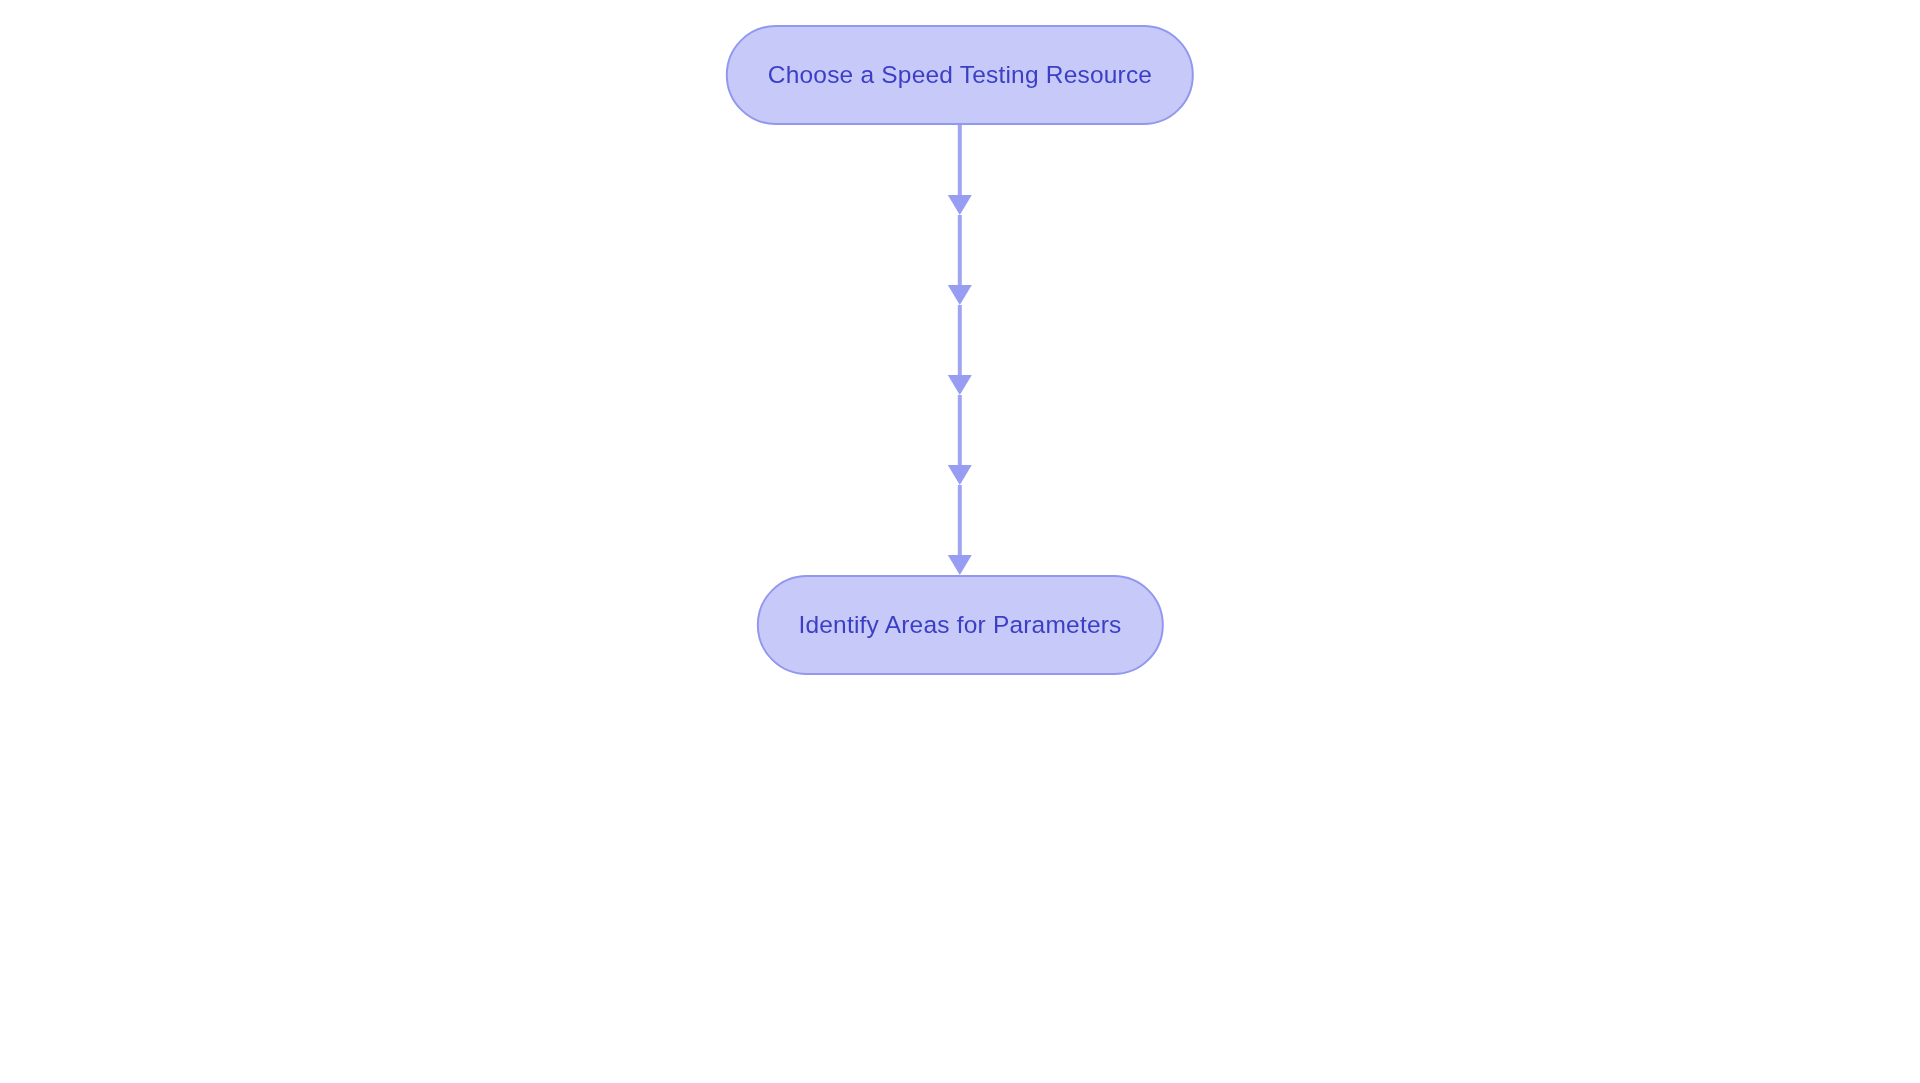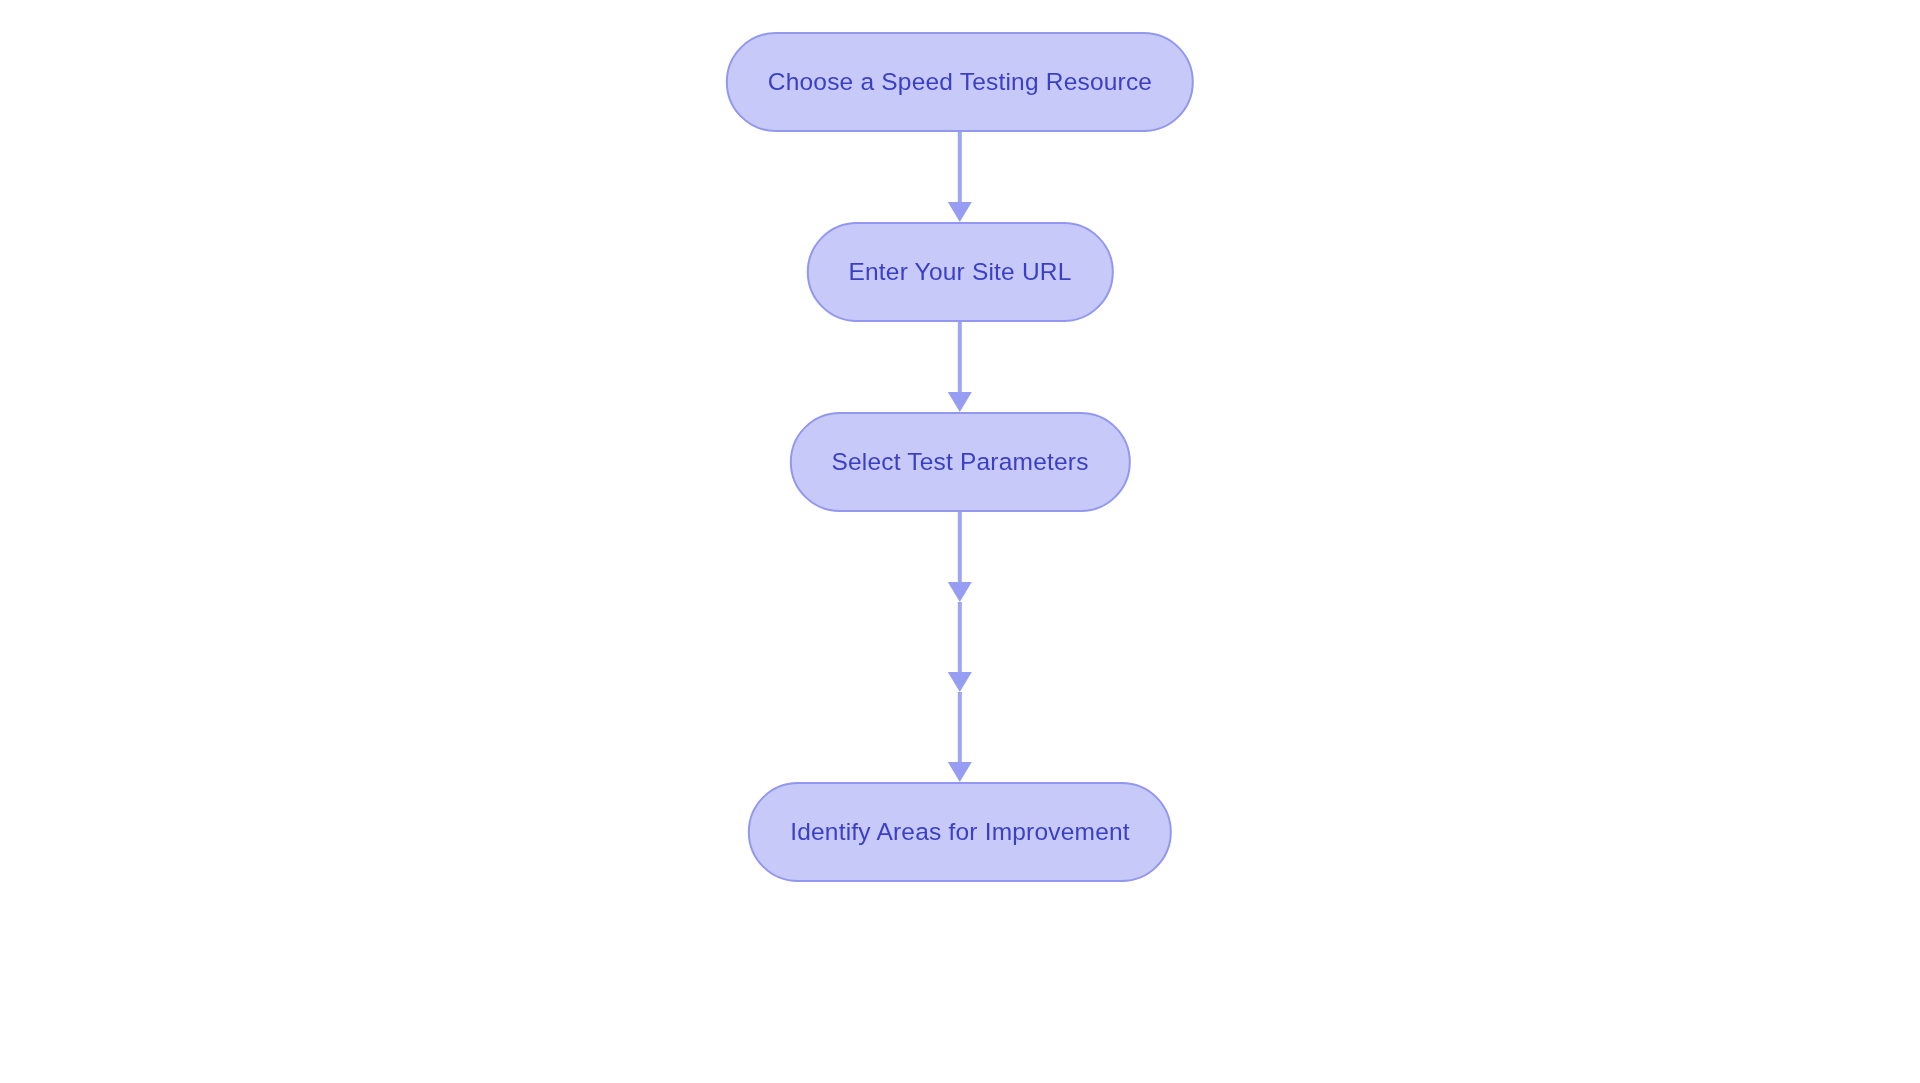--- a/index.html
+++ b/index.html
@@ -12,21 +12,21 @@
     font-family: "Liberation Sans", sans-serif;
   }
   .canvas {
     position: relative;
     width: 1920px;
     height: 1083px;
     background: #ffffff;
   }
   .flow {
     position: absolute;
-    top: 32px;
+    top: 25px;
     left: 50%;
     transform: translateX(-50%);
     display: flex;
     flex-direction: column;
     align-items: center;
   }
   .node {
     box-sizing: border-box;
     height: 100px;
     min-width: 290px;
@@ -69,39 +69,33 @@
 
 <div class="canvas">
   <div class="flow" id="flow">
       <div class="node">
         <span class="node-label">Choose a Speed Testing Resource</span>
       </div>
       <div class="arrow">
         <div class="arrow-line"></div>
         <div class="arrow-head"></div>
       </div>
-      <div class="node">
-        <span class="node-label">Enter Your Site URL</span>
-      </div>
       <div class="arrow">
         <div class="arrow-line"></div>
         <div class="arrow-head"></div>
-      </div>
-      <div class="node">
-        <span class="node-label">Select Test Parameters</span>
       </div>
       <div class="arrow">
         <div class="arrow-line"></div>
         <div class="arrow-head"></div>
       </div>
       <div class="arrow">
         <div class="arrow-line"></div>
         <div class="arrow-head"></div>
       </div>
       <div class="arrow">
         <div class="arrow-line"></div>
         <div class="arrow-head"></div>
       </div>
       <div class="node">
-        <span class="node-label">Identify Areas for Improvement</span>
+        <span class="node-label">Identify Areas for Parameters</span>
       </div>
     </div>
 </div>
 
 </body></html>

